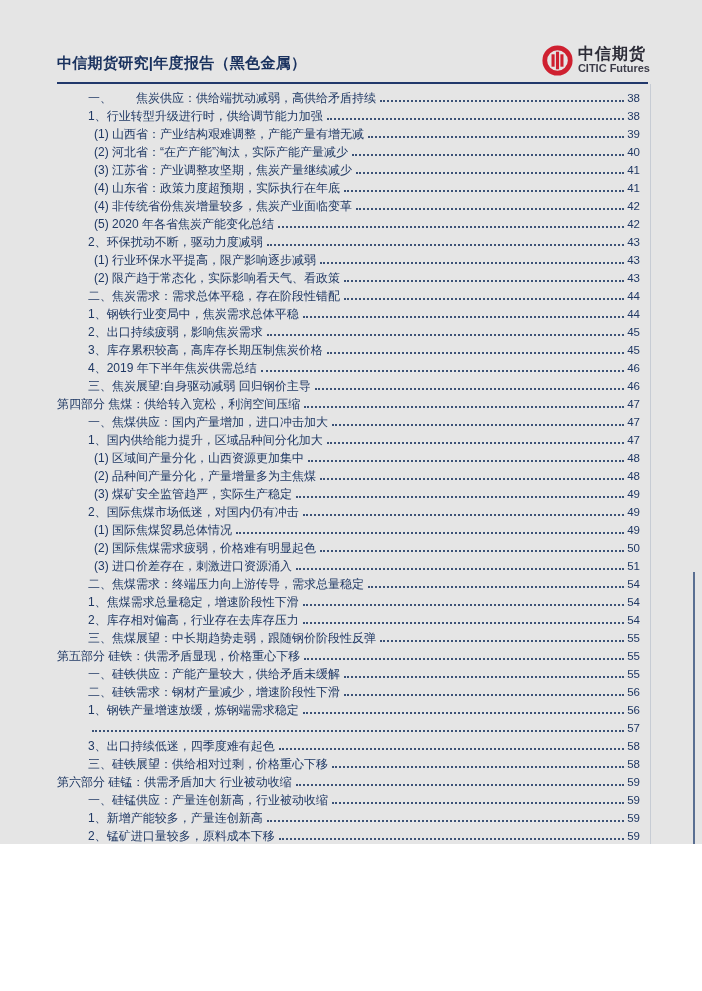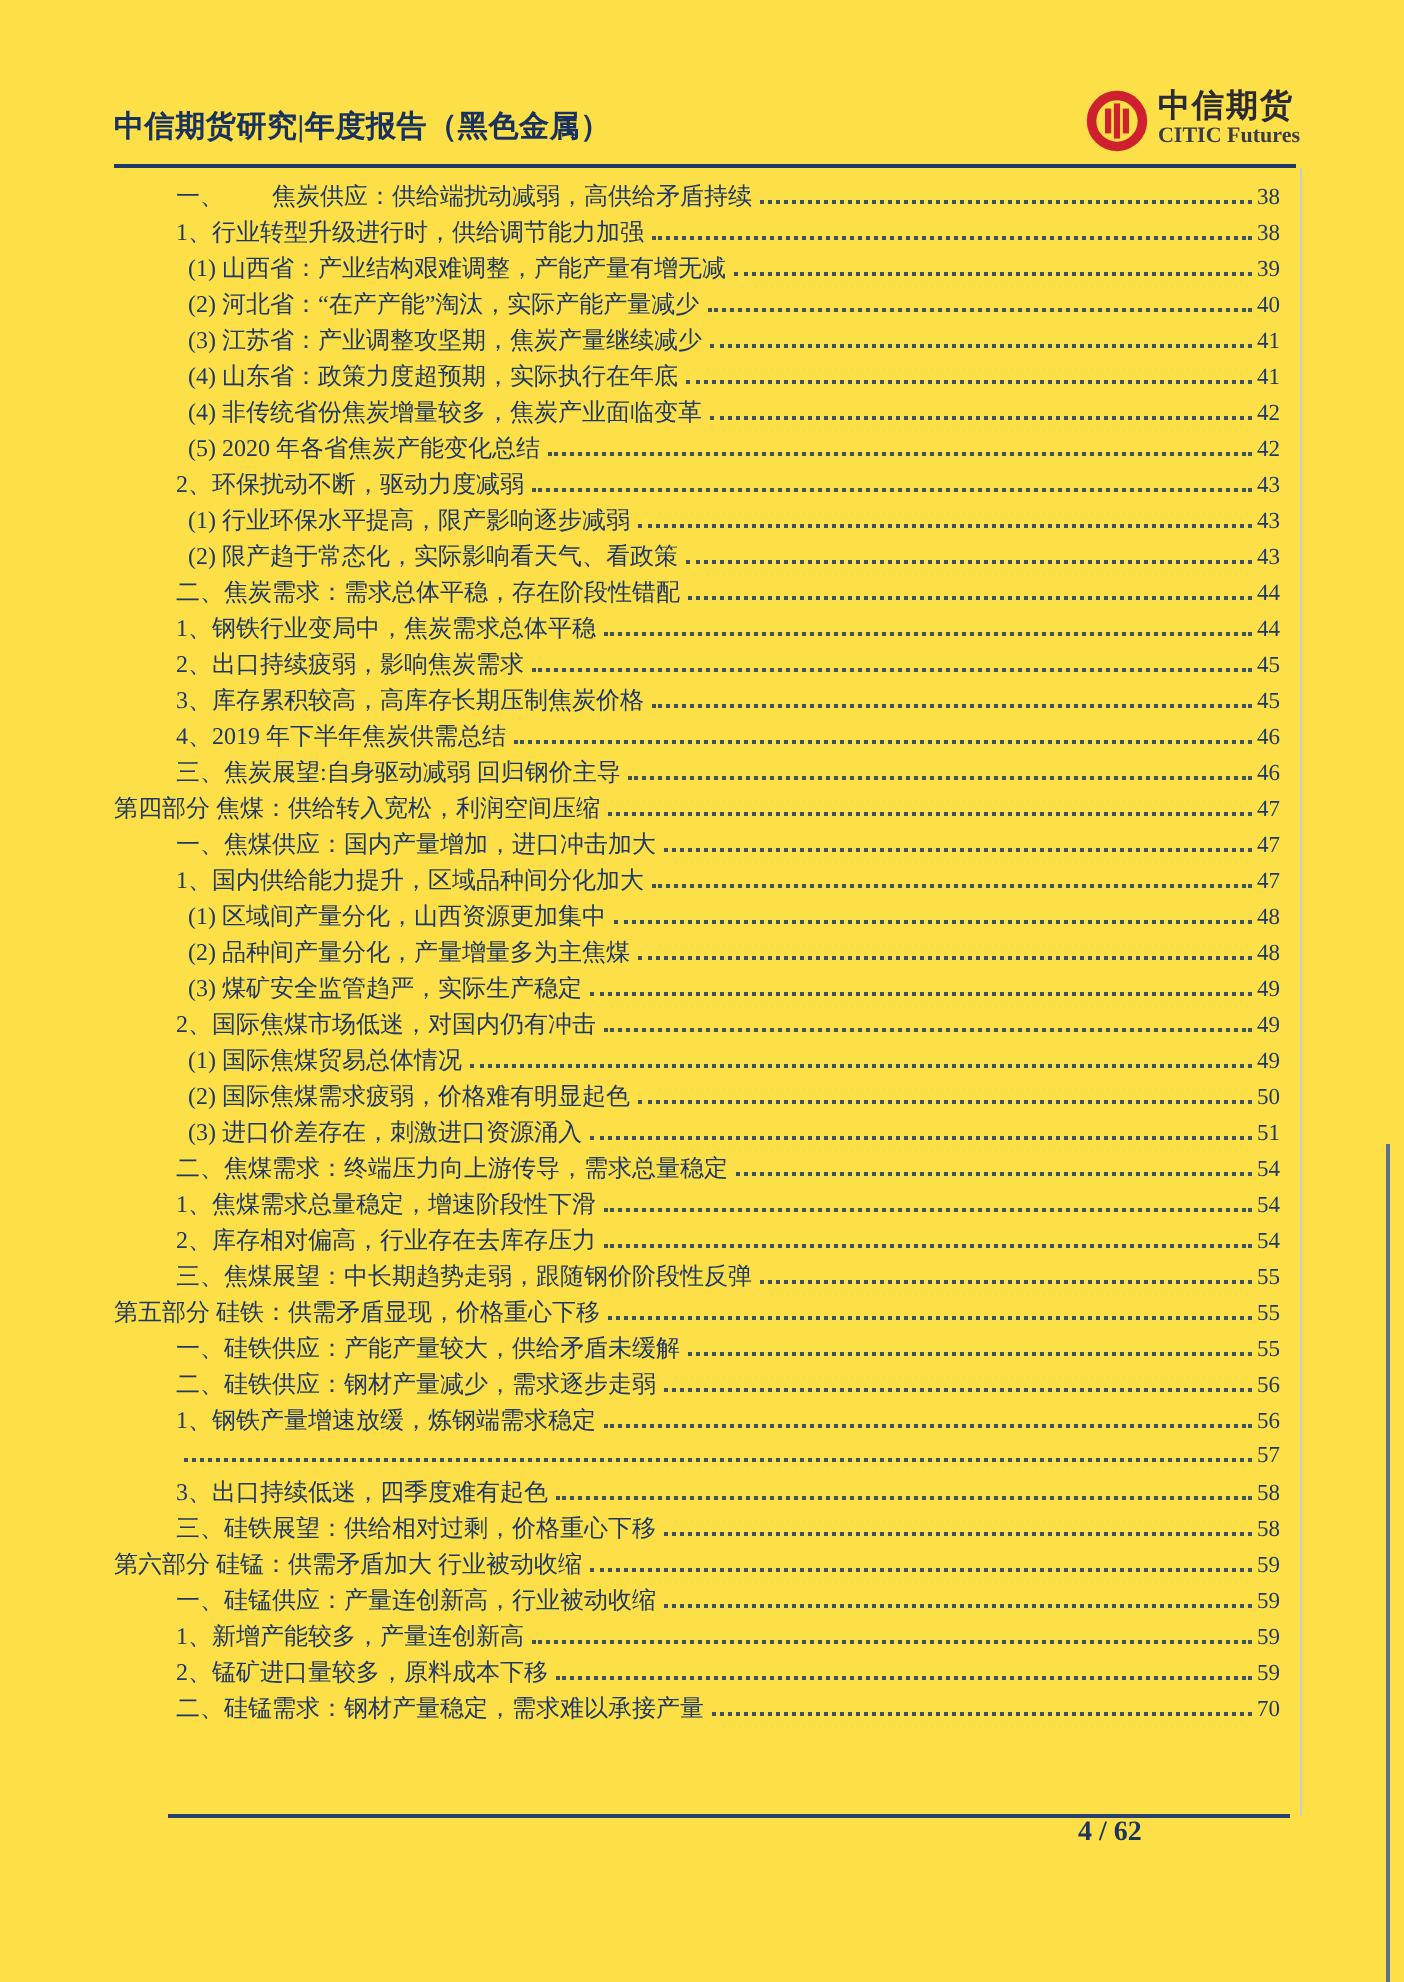--- a/index.html
+++ b/index.html
@@ -1,17 +1,17 @@
 <!DOCTYPE html>
 <html><head>
 <meta charset="utf-8">
 <style>
   * { margin:0; padding:0; box-sizing:border-box; }
   body { background:#ffffff; font-family:"Liberation Sans", sans-serif; }
-  .page { position:relative; width:702px; height:991px; background:#fde047; overflow:hidden;font-family:Liberation Serif, serif; }
+  .page { position:relative; width:702px; height:844px; background:#e5e5e5; overflow:hidden; }
 
   
   .report-title { position:absolute; left:57px; top:54px; font-size:15px; font-weight:700;
                   color:#19315e; letter-spacing:.3px; }
   .logo { position:absolute; top:45px; right:52px; display:flex; align-items:center; gap:5px; }
   .logo-text { display:flex; flex-direction:column; line-height:1.05; }
   .logo-cn { font-size:16px; font-weight:700; color:#2b2b36; letter-spacing:1px; }
   .logo-en { font-size:11px; color:#3c3c49; font-weight:700; }
   .header-rule { position:absolute; left:57px; top:82px; width:591px; height:0;
                  border-top:2px solid #21386b; }
@@ -225,21 +225,21 @@
         <span class="toc-text">第五部分 硅铁：供需矛盾显现，价格重心下移</span>
         <span class="toc-leader"></span>
         <span class="toc-page">55</span>
       </div>
       <div class="toc-row lvl1">
         <span class="toc-text">一、硅铁供应：产能产量较大，供给矛盾未缓解</span>
         <span class="toc-leader"></span>
         <span class="toc-page">55</span>
       </div>
       <div class="toc-row lvl1">
-        <span class="toc-text">二、硅铁供应：钢材产量减少，需求逐步走弱</span>
+        <span class="toc-text">二、硅铁需求：钢材产量减少，增速阶段性下滑</span>
         <span class="toc-leader"></span>
         <span class="toc-page">56</span>
       </div>
       <div class="toc-row lvl1">
         <span class="toc-text">1、钢铁产量增速放缓，炼钢端需求稳定</span>
         <span class="toc-leader"></span>
         <span class="toc-page">56</span>
       </div>
       <div class="toc-row lvl1">
         <span class="toc-leader"></span>

